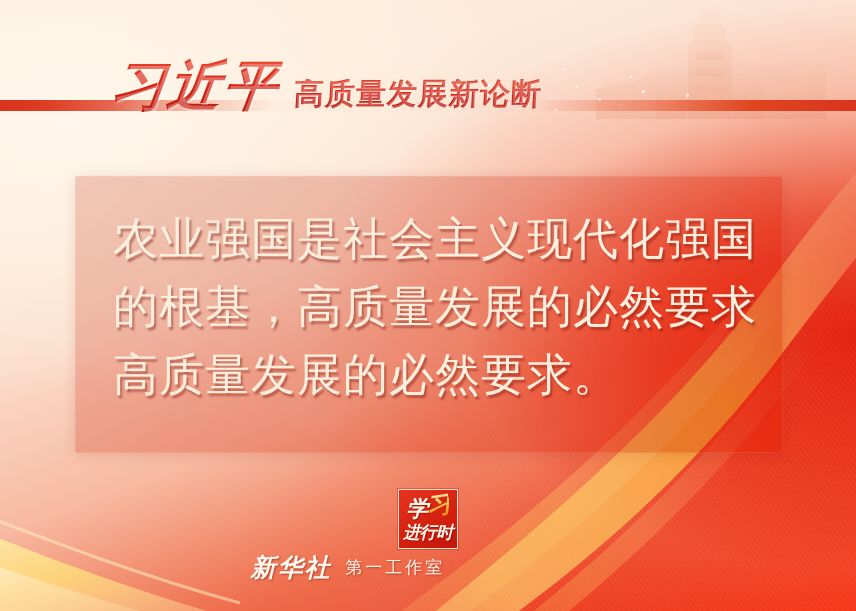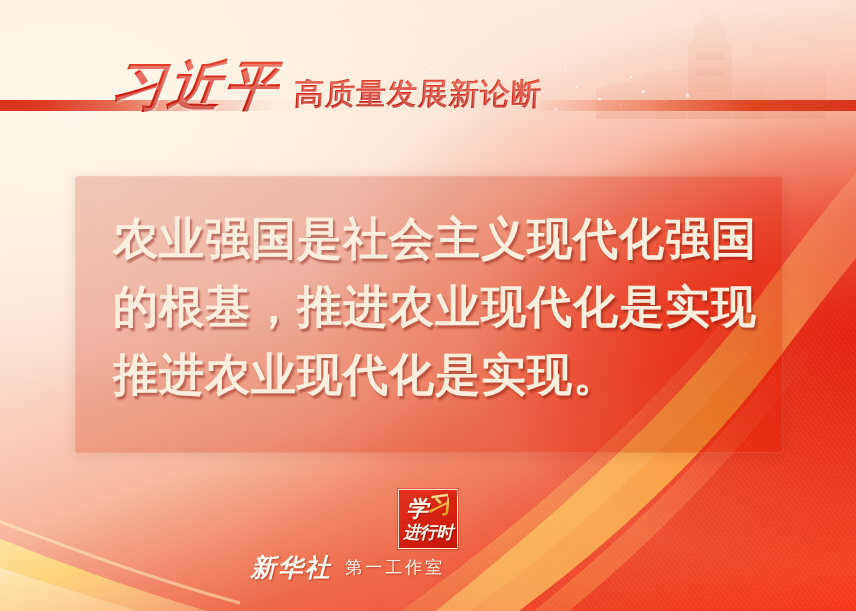--- a/index.html
+++ b/index.html
@@ -88,21 +88,21 @@
   
   .quote-panel{
     position:absolute;left:75px;top:176px;width:708px;height:277px;
     background:linear-gradient(135deg, rgba(190,40,22,.22) 0%, rgba(186,34,18,.26) 45%, rgba(178,28,14,.30) 100%);
     box-shadow:inset 0 0 0 1px rgba(255,255,255,.10), 0 2px 14px rgba(120,20,10,.12);
     border-radius:3px;
     backdrop-filter:saturate(115%);
   }
   .quote-text{
     position:absolute;left:113px;top:205px;width:650px;
-    font-size:45px;line-height:68px;font-weight:bold;
+    font-size:45px;line-height:68px;font-weight:normal;
     color:#fbeedd;
     letter-spacing:1px;
     text-shadow:2px 3px 2px rgba(130,22,10,.45);
   }
   .quote-text .ln{display:block;}
 
   
   .logo-stamp{
     position:absolute;left:398px;top:489px;width:58px;height:58px;
     background:linear-gradient(150deg,#e43420 0%,#d5210f 55%,#c4160a 100%);
@@ -254,22 +254,22 @@
   <div class="header-band"></div>
 
   <div class="title-wrap">
     <span class="title-main">习近平</span>
     <span class="title-sub">高质量发展新论断</span>
   </div>
 
   <div class="quote-panel"></div>
   <div class="quote-text">
     <span class="ln">农业强国是社会主义现代化强国</span>
-    <span class="ln">的根基，推进农业现代化是实现</span>
-    <span class="ln">推进农业现代化是实现。</span>
+    <span class="ln">的根基，高质量发展的必然要求</span>
+    <span class="ln">高质量发展的必然要求。</span>
   </div>
 
   <div class="logo-stamp">
     <div class="logo-row1">
       <span class="logo-xue">学</span>
       <span class="logo-xi">习</span>
     </div>
     <div class="logo-row2">进行时</div>
   </div>
 

